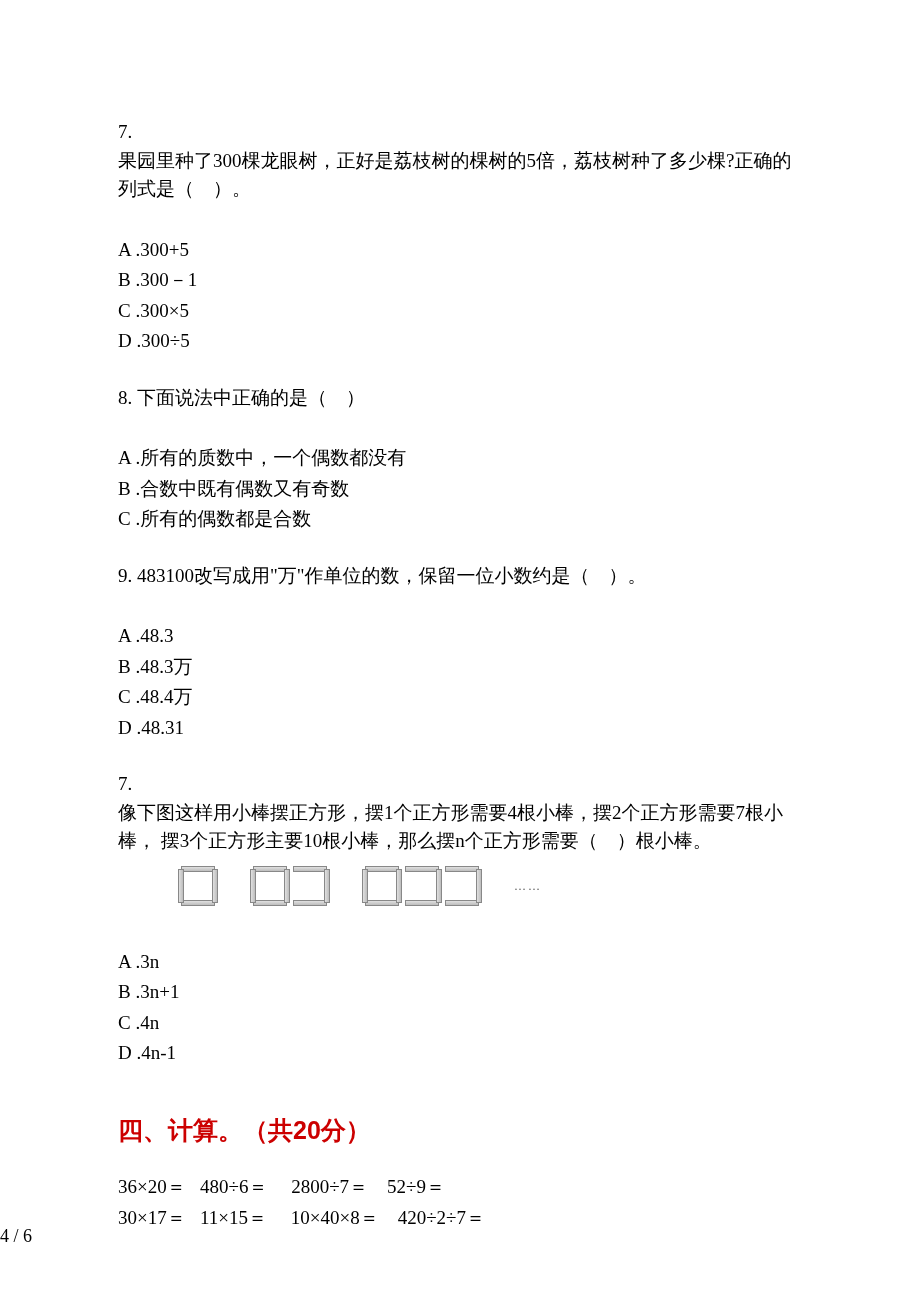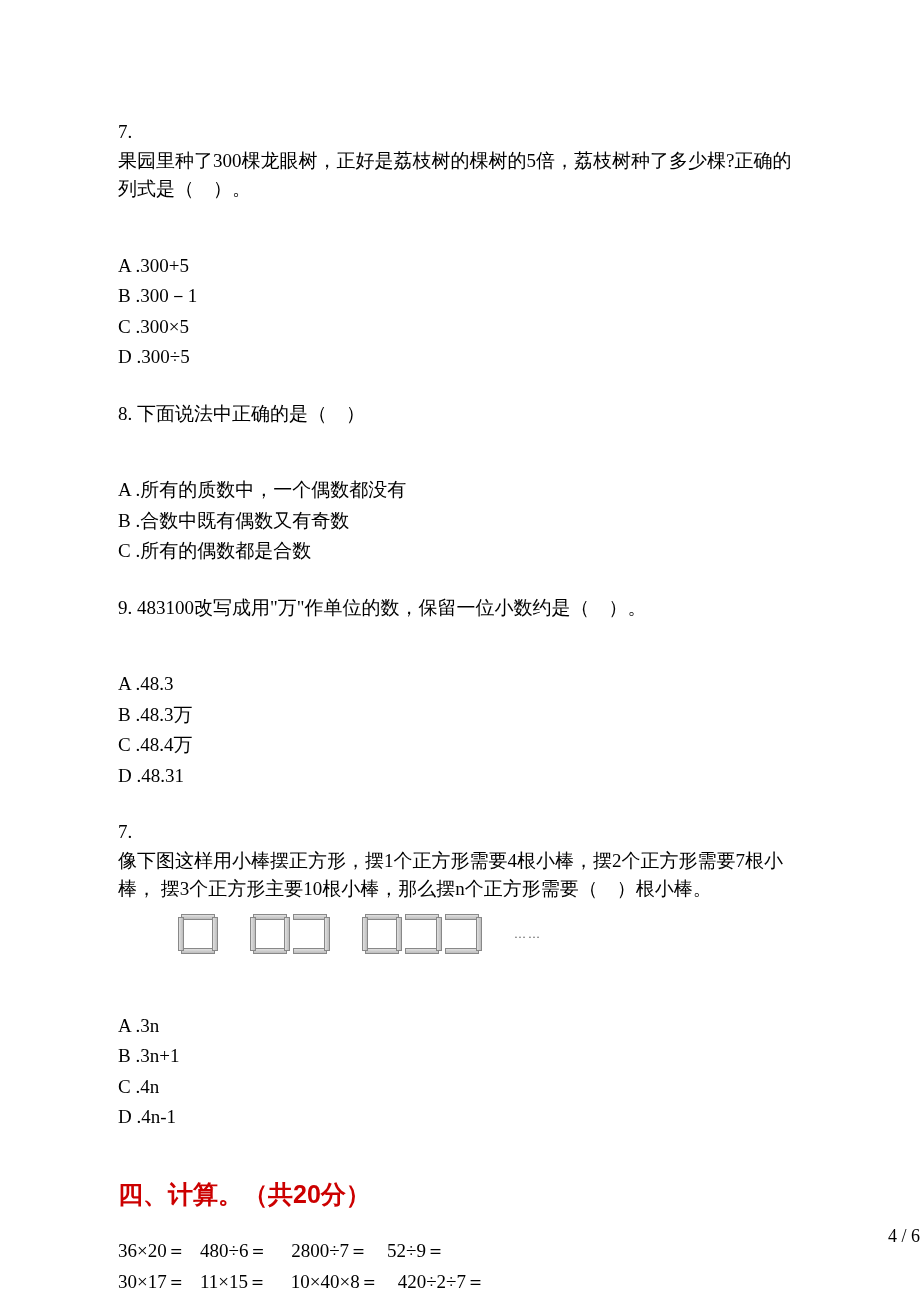--- a/index.html
+++ b/index.html
@@ -13,21 +13,21 @@
   }
   .page {
     width: 920px;
     height: 1302px;
     padding: 118px 114px 40px 118px;
     position: relative;
   }
   .question-block { margin-bottom: 28px; }
   .q-num { display: block; }
   .q-text { display: block; }
-  .options { margin-top: 24px; }
+  .options { margin-top: 8px; }
   .opt { display: block; margin-bottom: 2px; }
   .section-title {
     color: #cc0000;
     font-size: 25px;
     font-weight: 600;
     margin-top: 44px;
     margin-bottom: 24px;
     font-family: "SimHei", "Heiti SC", sans-serif;
   }
   .calc-lines span { white-space: pre; }
@@ -60,21 +60,21 @@
     background: linear-gradient(to right, #e0e0e0, #bdbdbd);
     border: 1px solid #888;
   }
   .sq-left { left: 0; }
   .sq-right { right: 0; }
   .dots { font-size: 12px; letter-spacing: 2px; color:#555; align-self: center; }
   .page-num {
     position: absolute;
     bottom: 52px;
     left: 0; right: 0;
-    text-align: right;
+    text-align: left;
     font-size: 18px;
   }
 </style>
 </head>
 <body>
 
 <div class="page">
 
   <div class="question-block">
     <span class="q-num">7.</span>

